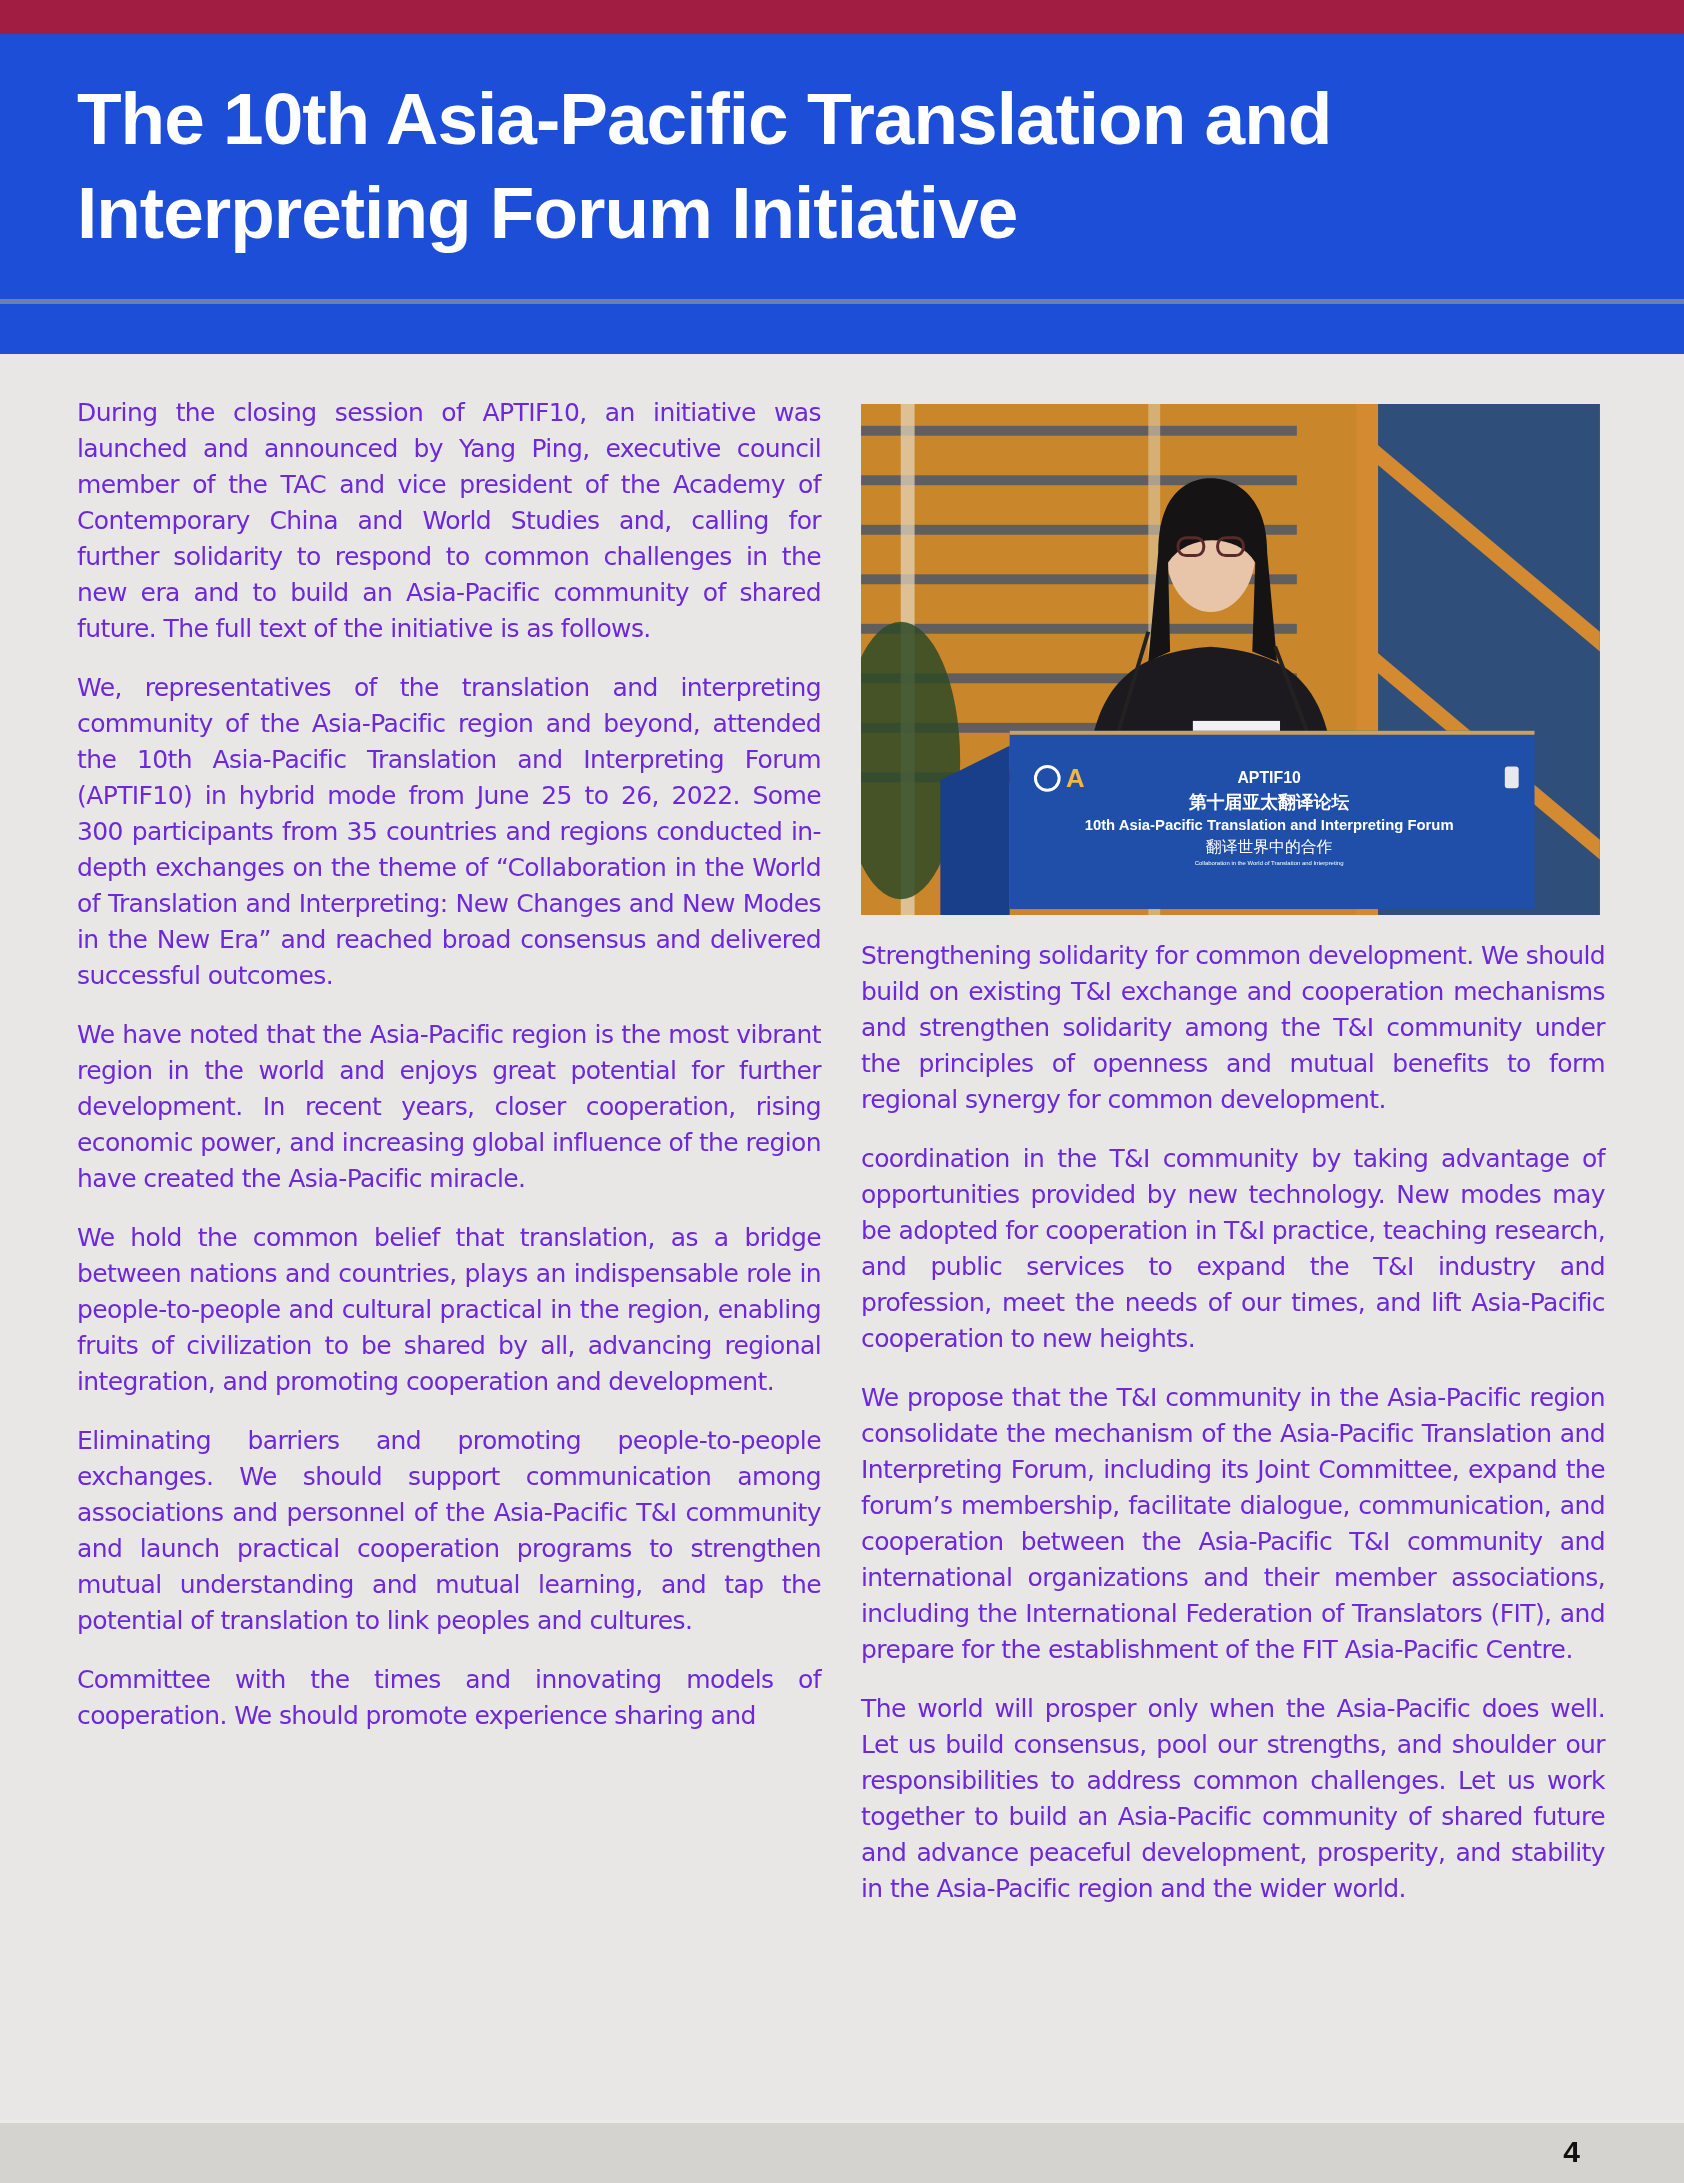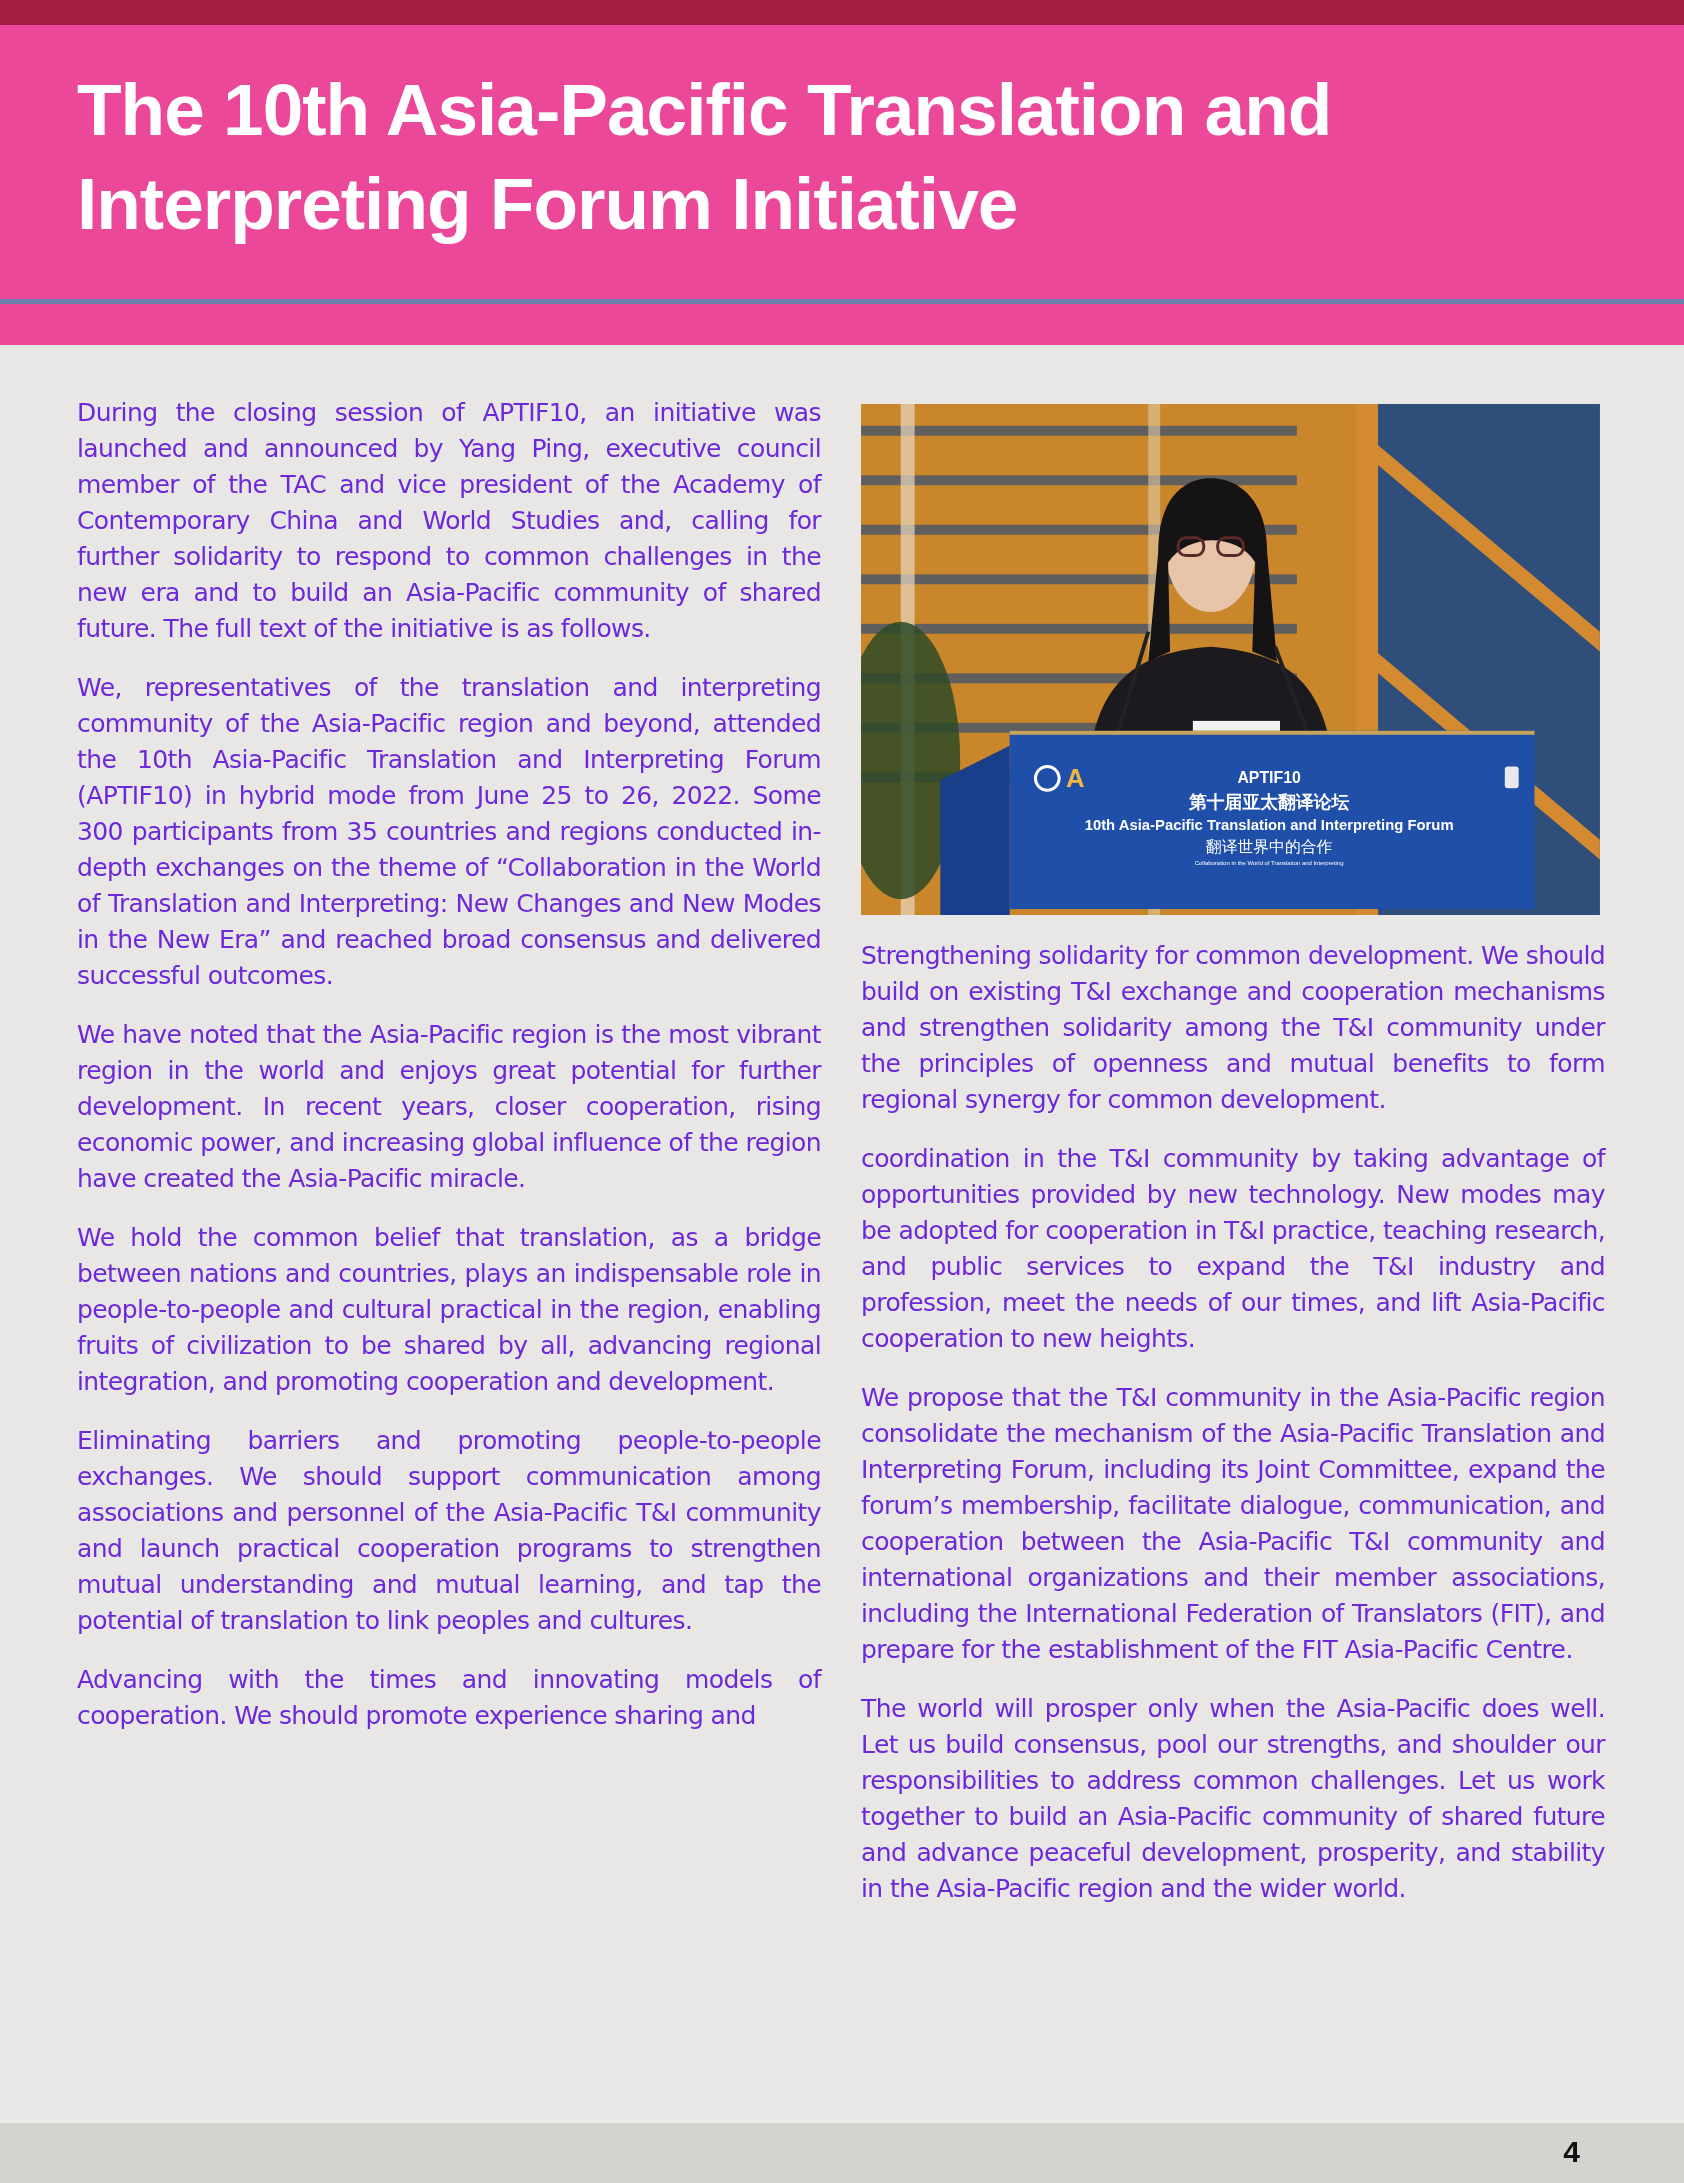--- a/index.html
+++ b/index.html
@@ -4,22 +4,22 @@
 <style>
   html, body { margin: 0; padding: 0; }
   body {
     width: 1684px; height: 2183px; position: relative; overflow: hidden;
     background: #e8e7e5;
     font-family: "Liberation Sans", sans-serif;
     color: #222;
   }
   .top-bar { position: absolute; left: 0; top: 0; width: 1684px; height: 34px; background: #a11d41; }
   .header {
-    position: absolute; left: 0; top: 25px; width: 1684px; height: 320px;
-    background: #ec4899;
+    position: absolute; left: 0; top: 34px; width: 1684px; height: 320px;
+    background: #1d4ed8;
   }
   .header-title {
     position: absolute; left: 77px; top: 38px; width: 1544px;
     color: #ffffff; font-weight: bold; font-size: 73px; line-height: 94px;
     letter-spacing: -1px;
     font-family: "Liberation Sans", sans-serif;
   }
   .rule { position: absolute; left: 0; top: 299px; width: 1684px; height: 5px; background: #6a82ab; }
   .col {
     position: absolute; width: 744px;
@@ -52,21 +52,21 @@
   <div class="header-title">The 10th Asia-Pacific Translation and Interpreting Forum Initiative</div>
 </div>
 <div class="rule"></div>
 
 <div class="col col-left">
   <p>During the closing session of APTIF10, an initiative was launched and announced by Yang Ping, executive council member of the TAC and vice president of the Academy of Contemporary China and World Studies and, calling for further solidarity to respond to common challenges in the new era and to build an Asia-Pacific community of shared future. The full text of the initiative is as follows.</p>
   <p>We, representatives of the translation and interpreting community of the Asia-Pacific region and beyond, attended the 10th Asia-Pacific Translation and Interpreting Forum (APTIF10) in hybrid mode from June 25 to 26, 2022. Some 300 participants from 35 countries and regions conducted in-depth exchanges on the theme of “Collaboration in the World of Translation and Interpreting: New Changes and New Modes in the New Era” and reached broad consensus and delivered successful outcomes.</p>
   <p>We have noted that the Asia-Pacific region is the most vibrant region in the world and enjoys great potential for further development. In recent years, closer cooperation, rising economic power, and increasing global influence of the region have created the Asia-Pacific miracle.</p>
   <p>We hold the common belief that translation, as a bridge between nations and countries, plays an indispensable role in people-to-people and cultural practical in the region, enabling fruits of civilization to be shared by all, advancing regional integration, and promoting cooperation and development.</p>
   <p>Eliminating barriers and promoting people-to-people exchanges. We should support communication among associations and personnel of the Asia-Pacific T&amp;I community and launch practical cooperation programs to strengthen mutual understanding and mutual learning, and tap the potential of translation to link peoples and cultures.</p>
-  <p>Advancing with the times and innovating models of cooperation. We should promote experience sharing and</p>
+  <p>Committee with the times and innovating models of cooperation. We should promote experience sharing and</p>
 </div>
 
 <div class="photo">
   <svg width="739" height="511" viewBox="0 0 746 516" xmlns="http://www.w3.org/2000/svg">
 
     <rect x="0" y="0" width="746" height="516" fill="#c9862a"></rect>
     <g fill="#4f5868" opacity="0.85">
       <rect x="0" y="22" width="440" height="10"></rect>
       <rect x="0" y="72" width="440" height="10"></rect>
       <rect x="0" y="122" width="440" height="10"></rect>

